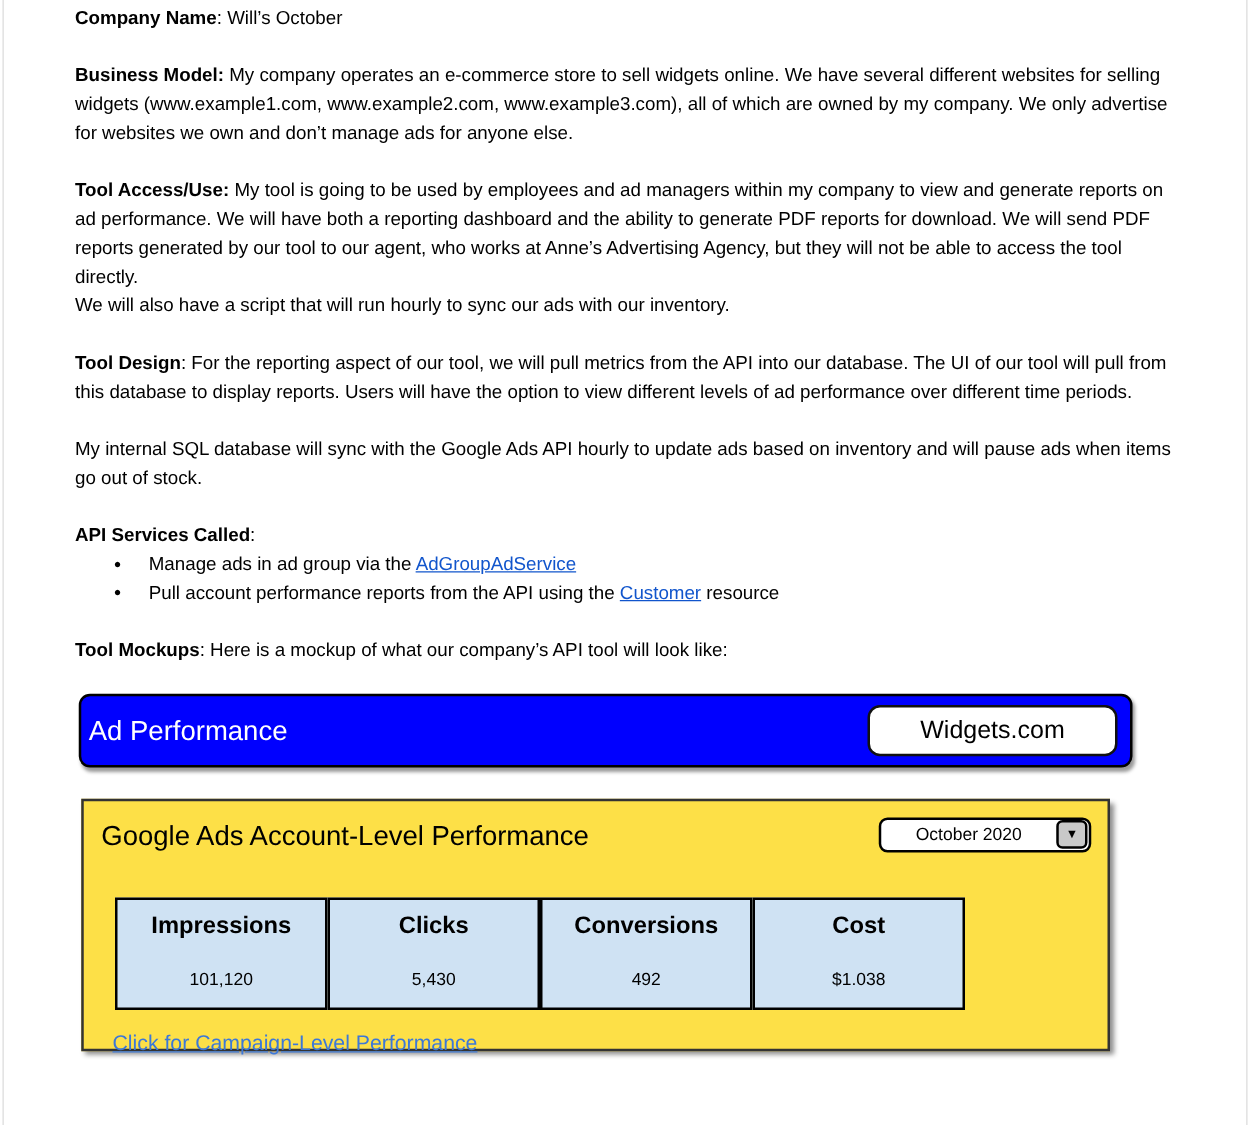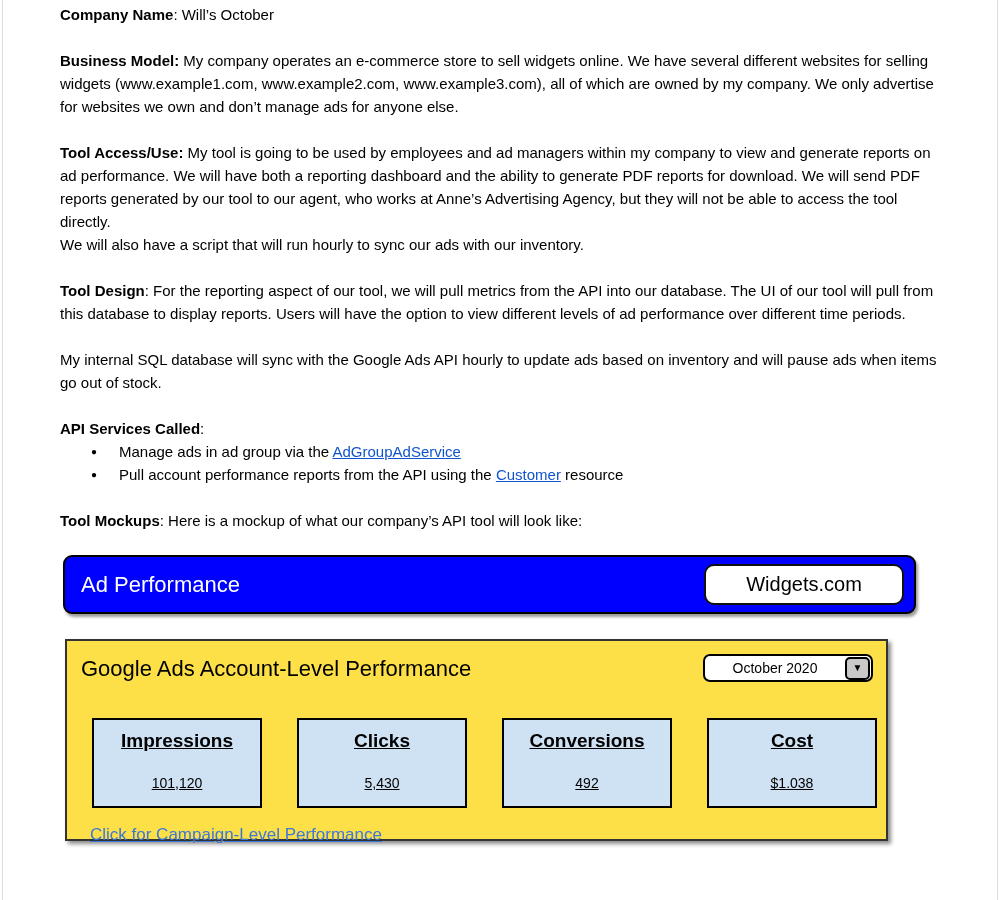--- a/index.html
+++ b/index.html
@@ -20,21 +20,21 @@
 
   ul.bullets{list-style:none;margin:0 0 23px 0;padding:0 0 0 31px;}
   ul.bullets li{position:relative;padding-left:28px;line-height:23px;}
   ul.bullets li .dot{position:absolute;left:0;top:0;font-size:10px;line-height:23px;}
 
   
   .bar{
     margin:21px 0 0 3px;width:823px;height:55px;
     background:#0000ff;border:2px solid #000;border-radius:9px;
     box-shadow:2px 3px 3px rgba(0,0,0,0.40);
-    display:flex;align-items:center;padding:0 10px 0 16px;box-sizing:content-box;
+    display:flex;align-items:center;padding:0 10px 0 6px;box-sizing:content-box;
   }
   .bar-title{color:#ffffff;font-size:22px;}
   .widgets-btn{
     margin-left:auto;width:200px;height:41px;
     background:#ffffff;border:2.5px solid #111;border-radius:10px;
     font-family:inherit;font-size:20px;color:#000;cursor:pointer;
     display:flex;align-items:center;justify-content:center;
   }
 
   
@@ -42,30 +42,30 @@
     margin:25px 0 0 5px;width:823px;height:202px;box-sizing:border-box;
     background:#fde047;border:2px solid #333;
     box-shadow:3px 3px 4px rgba(0,0,0,0.45);
     position:relative;
   }
   .panel-head{display:flex;align-items:center;padding:13px 13px 0 14px;}
   .panel-title{font-size:22px;}
   .dropdown{
     margin-left:auto;width:170px;height:28px;box-sizing:border-box;
     background:#fff;border:2px solid #000;border-radius:7px;
-    display:flex;align-items:center;cursor:pointer;
+    display:flex;align-items:flex-start;cursor:pointer;
   }
   .dd-value{flex:1;text-align:center;font-size:14px;}
   .dd-arrow{
     width:21px;height:19px;margin-right:1px;flex:none;
     background:#c9c9c9;border:2px solid #000;border-radius:5px;
     display:flex;align-items:center;justify-content:center;
     font-size:10px;line-height:1;
   }
-  .cards{display:flex;gap:35px;margin:36px 0 0 25px;text-decoration:underline;}
+  .cards{display:flex;margin:36px 0 0 25px;}
   .card{
     width:170px;height:90px;box-sizing:border-box;
     background:#cfe2f3;border:2px solid #000;
     display:flex;flex-direction:column;align-items:center;
   }
   .card-label{font-weight:bold;font-size:19px;margin-top:9px;}
   .card-value{font-size:14px;margin-top:auto;margin-bottom:11px;}
   .panel-link{
     display:inline-block;margin:15px 0 0 23px;
     color:#3c78d8;text-decoration:underline;font-size:17px;cursor:pointer;

